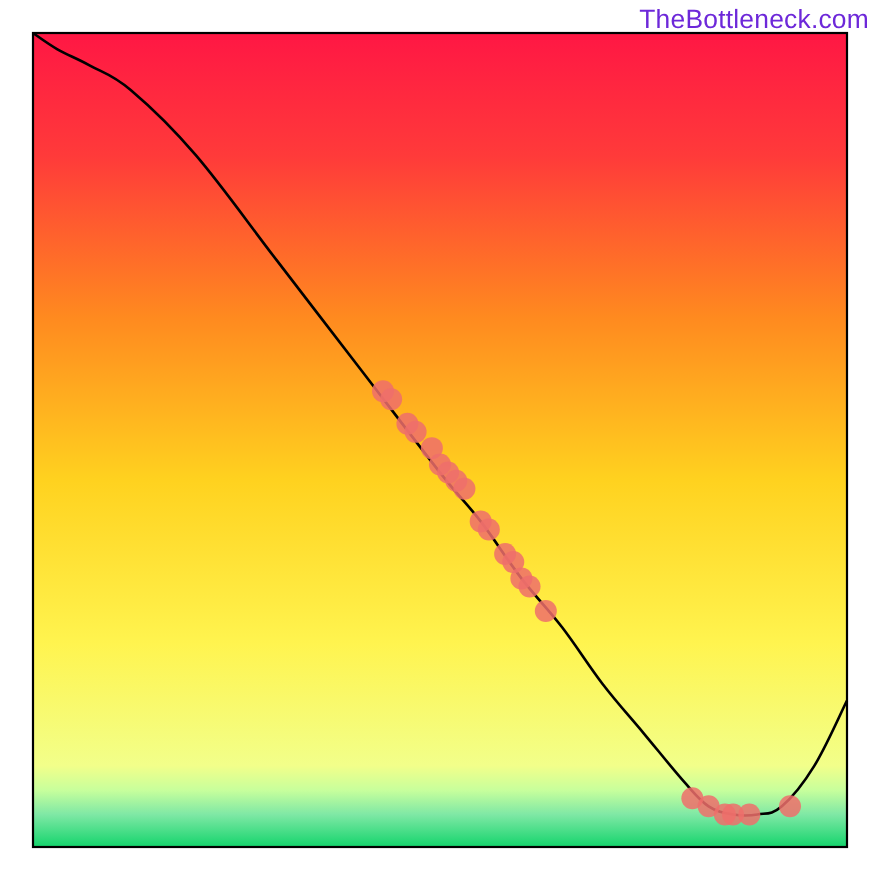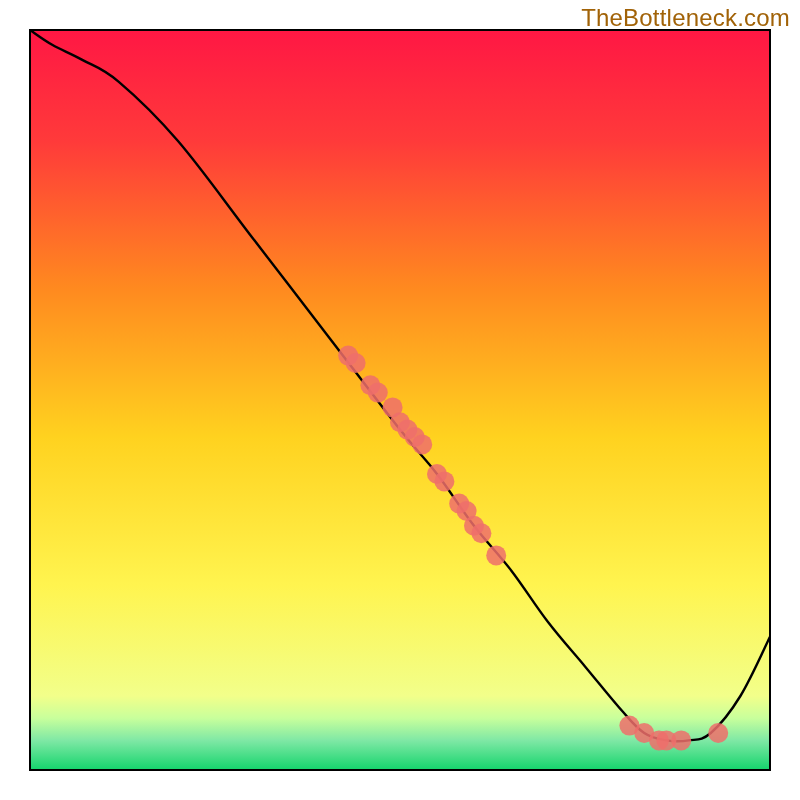--- a/index.html
+++ b/index.html
@@ -14,21 +14,21 @@
     position: relative;
     width: 800px;
     height: 800px;
   }
   .attribution {
     position: absolute;
     top: 4px;
     right: 10px;
     font-size: 24px;
     font-weight: 500;
-    color: #a16207;
+    color: #6d28d9;
     z-index: 10;
     letter-spacing: 0.2px;
   }
   svg.plot {
     position: absolute;
     top: 0;
     left: 0;
     width: 800px;
     height: 800px;
   }

